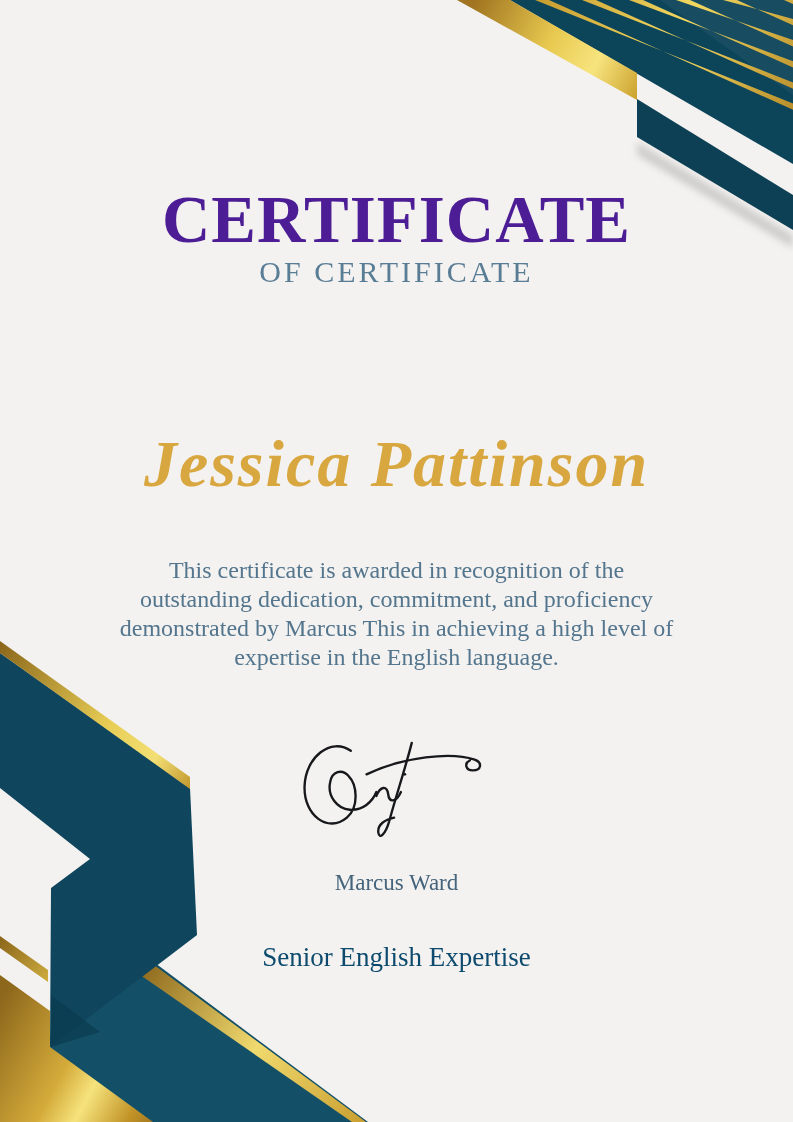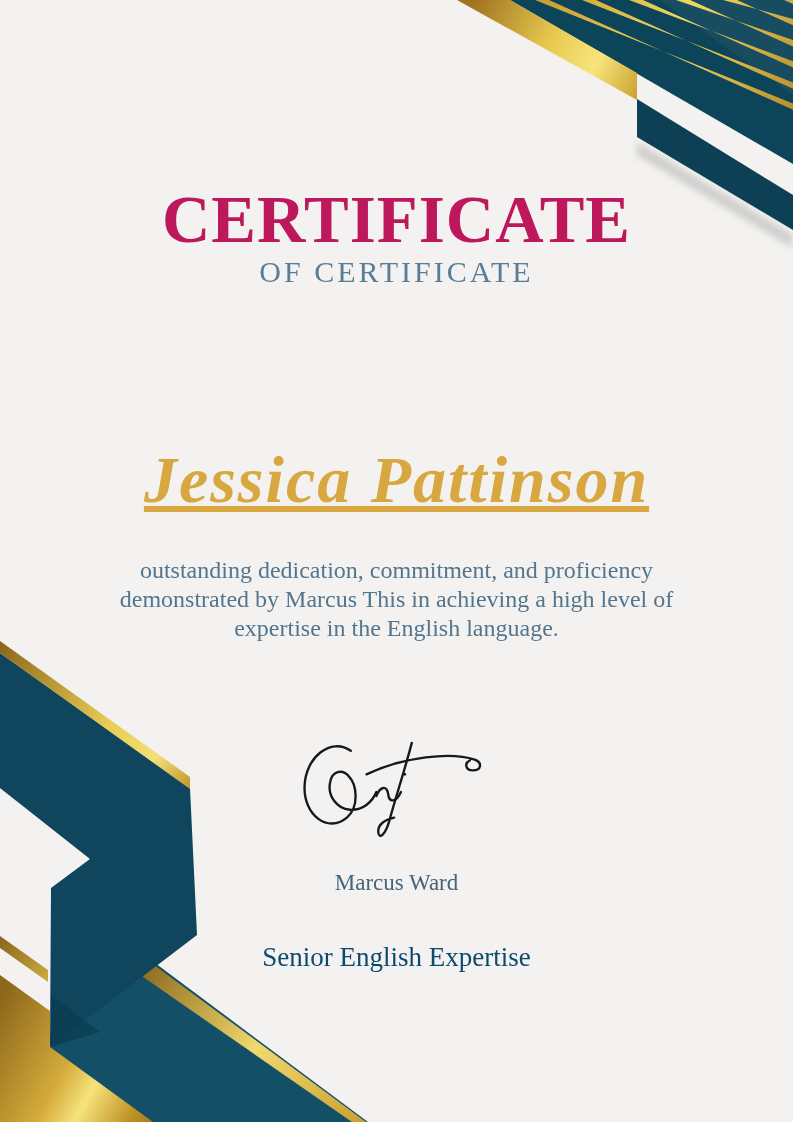--- a/index.html
+++ b/index.html
@@ -7,31 +7,31 @@
     position:relative;
     width:793px;height:1122px;
     background:#f3f2f0;
     overflow:hidden;
     font-family:"Liberation Serif", serif;
   }
   #ornaments{position:absolute;left:0;top:0;z-index:0;}
   .txt{position:absolute;left:0;width:793px;text-align:center;z-index:2;}
   #title{
     top:186px;font-size:67px;line-height:67px;font-weight:bold;
-    color:#be185d;letter-spacing:1px;
+    color:#4c1d95;letter-spacing:1px;
   }
   #subtitle{
     top:256px;font-size:30px;line-height:32px;color:#5a7d96;letter-spacing:3px;
   }
   #award-line{
     top:352px;font-size:24px;line-height:28px;color:#56788f;letter-spacing:0.5px;
   }
   #recipient-name{
-    top:440px;font-size:66px;line-height:80px;color:#d8a73f;
-    font-style:italic;font-weight:bold;letter-spacing:2px;text-decoration:underline;
+    top:424px;font-size:66px;line-height:80px;color:#d8a73f;
+    font-style:italic;font-weight:bold;letter-spacing:2px;
   }
   #body-text{
     top:556px;font-size:24px;line-height:29px;color:#53758d;
   }
   #signature-block{position:absolute;left:292px;top:735px;width:210px;height:118px;z-index:2;}
   #signer-name{
     top:869px;font-size:23px;line-height:28px;color:#45647c;
   }
   #signer-title{
     top:943px;font-size:27px;line-height:28px;color:#0c4a6e;
@@ -123,20 +123,21 @@
   </svg>
 
   <div class="txt" id="title">CERTIFICATE</div>
 
   <div class="txt" id="subtitle">OF CERTIFICATE</div>
 
 
   <div class="txt" id="recipient-name">Jessica Pattinson</div>
 
   <div class="txt" id="body-text">
+    <div>This certificate is awarded in recognition of the</div>
     <div>outstanding dedication, commitment, and proficiency</div>
     <div>demonstrated by Marcus This in achieving a high level of</div>
     <div>expertise in the English language.</div>
   </div>
 
   <div id="signature-block">
     <svg width="210" height="118" viewBox="0 0 210 120" aria-hidden="true">
       <g fill="none" stroke="#17181b" stroke-width="2.4" stroke-linecap="round">
         <path d="M58,16 C38,2 12,22 11,52 C10,82 35,100 54,84 C67,73 64,50 56,42 C49,34 39,37 37,48 C34,62 44,75 57,76 C70,77 80,68 84,58"></path>
         <path d="M84,62 C88,52 95,51 96,60 C97,69 104,69 109,58"></path>

